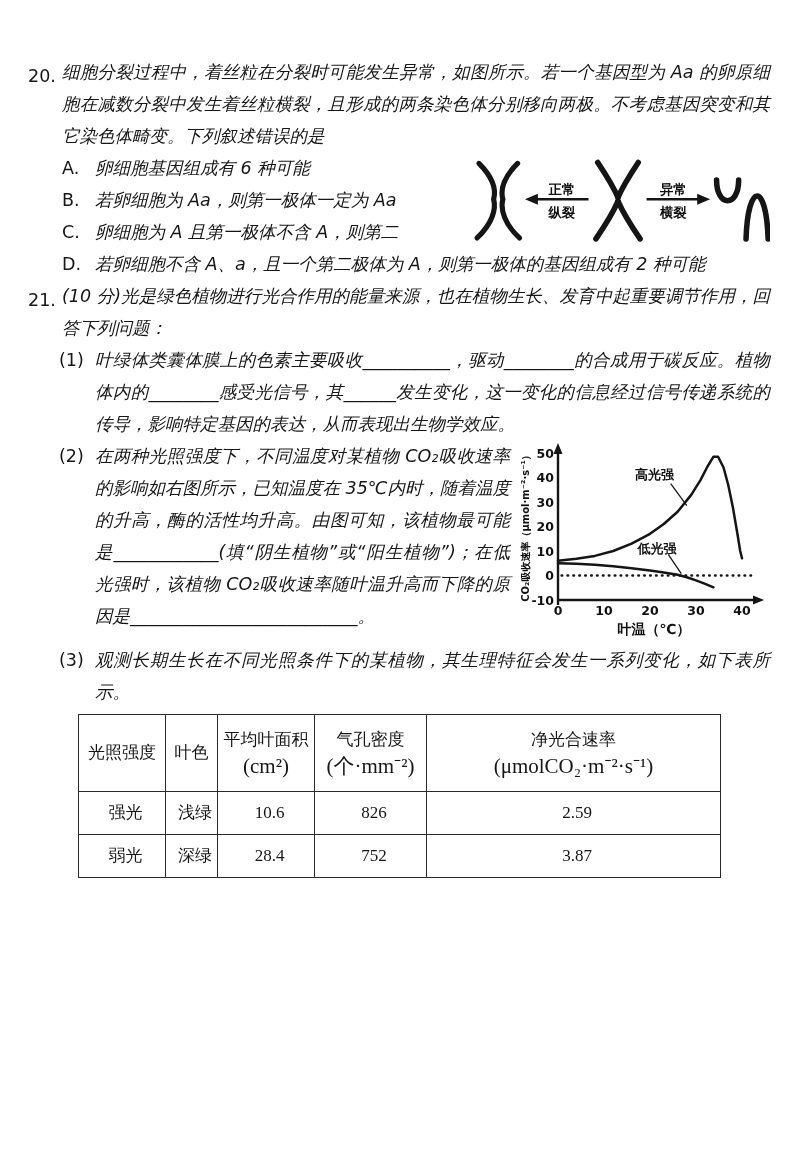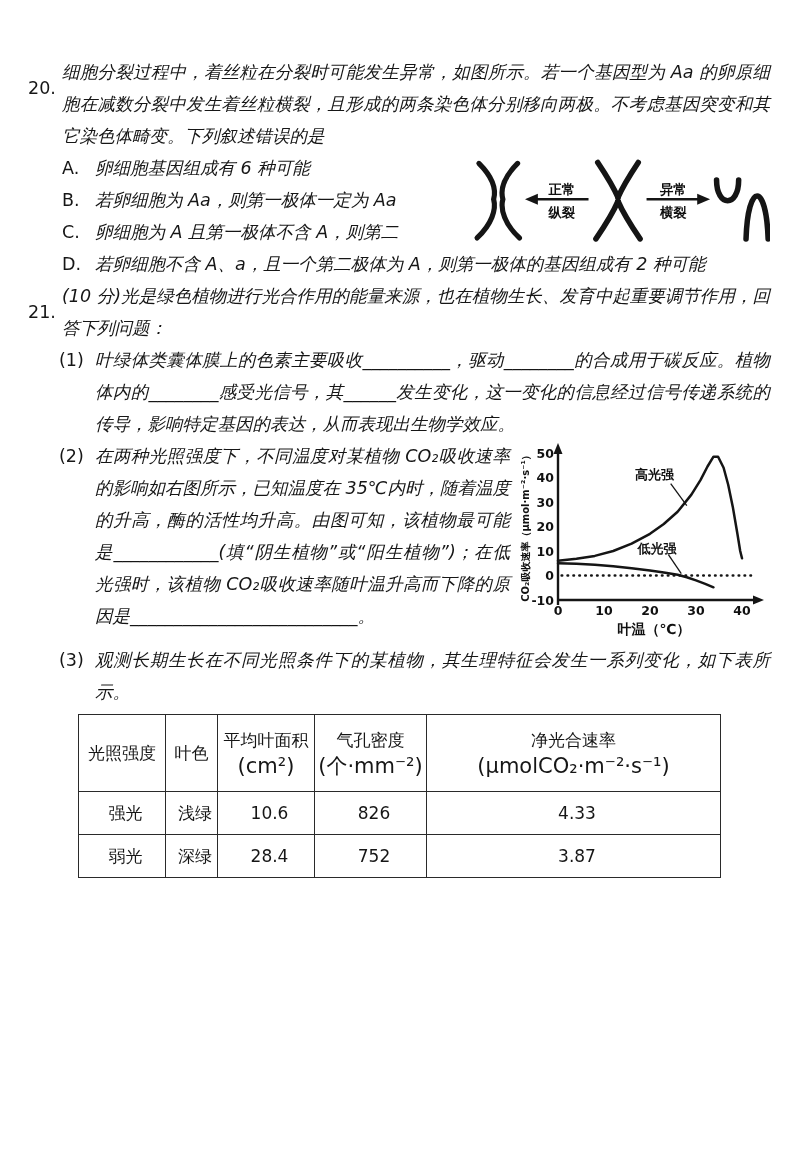--- a/index.html
+++ b/index.html
@@ -7,21 +7,21 @@
     width:800px;height:1152px;background:#ffffff;color:#161616;
     font-family:"DejaVu Sans","Liberation Sans",sans-serif;
     font-size:17.5px;line-height:32px;overflow:hidden;
   }
   .page{padding:56px 30px 0 28px;}
   p{margin:0;}
   .jt{text-align:justify;font-style:italic;}
 
   
   .question{position:relative;padding-left:34px;}
-  .qnum{position:absolute;left:0;top:16px;}
+  .qnum{position:absolute;left:0;top:4px;}
 
   
   .option{position:relative;padding-left:33px;}
   .opt-label{position:absolute;left:0;top:0;}
 
   
   .chromo-fig{float:right;width:304px;margin:4px 0 2px 12px;}
   .chromo-fig svg{display:block;width:100%;}
   .chromo-stroke{fill:none;stroke:#151515;stroke-linecap:round;}
   .chromo-label{font-size:14.5px;font-weight:bold;fill:#111;}
@@ -42,21 +42,21 @@
   .axis-head{fill:#151515;}
   .tick{font-size:12.5px;font-weight:bold;fill:#111;}
   .curve{fill:none;stroke:#151515;stroke-width:2.5;stroke-linecap:round;stroke-linejoin:round;}
   .zero{stroke:#151515;stroke-width:2.6;stroke-dasharray:.5 5.4;stroke-linecap:round;fill:none;}
   .ann{font-size:13px;font-weight:bold;fill:#111;}
   .annline{stroke:#151515;stroke-width:1.3;}
   .xlabel{font-size:14px;font-weight:bold;fill:#111;}
   .ylabel{font-size:10px;font-weight:bold;fill:#111;}
 
   
-  .obs-table{border-collapse:collapse;margin:6px 0 8px 50px;table-layout:fixed;width:642px;}
+  .obs-table{border-collapse:collapse;margin:6px 0 8px 50px;table-layout:fixed;width:642px;font-family:Liberation Serif, serif;}
   .obs-table th,.obs-table td{border:1.4px solid #2a2a2a;text-align:center;vertical-align:middle;font-weight:normal;}
   .obs-table th{height:76px;line-height:26px;font-size:17px;padding:0 2px;}
   .obs-table td{height:40px;font-size:17px;padding-left:8px;}
   .unit-line{font-size:21px;display:block;}
   .c1{width:87px;}.c2{width:52px;}.c3{width:97px;}.c4{width:112px;}.c5{width:294px;}
 
   .subitem{padding-left:16px;text-indent:-16px;overflow-wrap:anywhere;}
   .clear{clear:both;}
 </style>
 </head>
@@ -196,21 +196,21 @@
       <th><span>叶色</span></th>
       <th><span>平均叶面积</span><span class="unit-line">(cm²)</span></th>
       <th><span>气孔密度</span><span class="unit-line">(个·mm⁻²)</span></th>
       <th><span>净光合速率</span><span class="unit-line">(μmolCO₂·m⁻²·s⁻¹)</span></th>
     </tr>
     <tr>
       <td>强光</td>
       <td>浅绿</td>
       <td>10.6</td>
       <td>826</td>
-      <td>4.33</td>
+      <td>2.59</td>
     </tr>
     <tr>
       <td>弱光</td>
       <td>深绿</td>
       <td>28.4</td>
       <td>752</td>
       <td>3.87</td>
     </tr>
   </tbody>
     </table>

